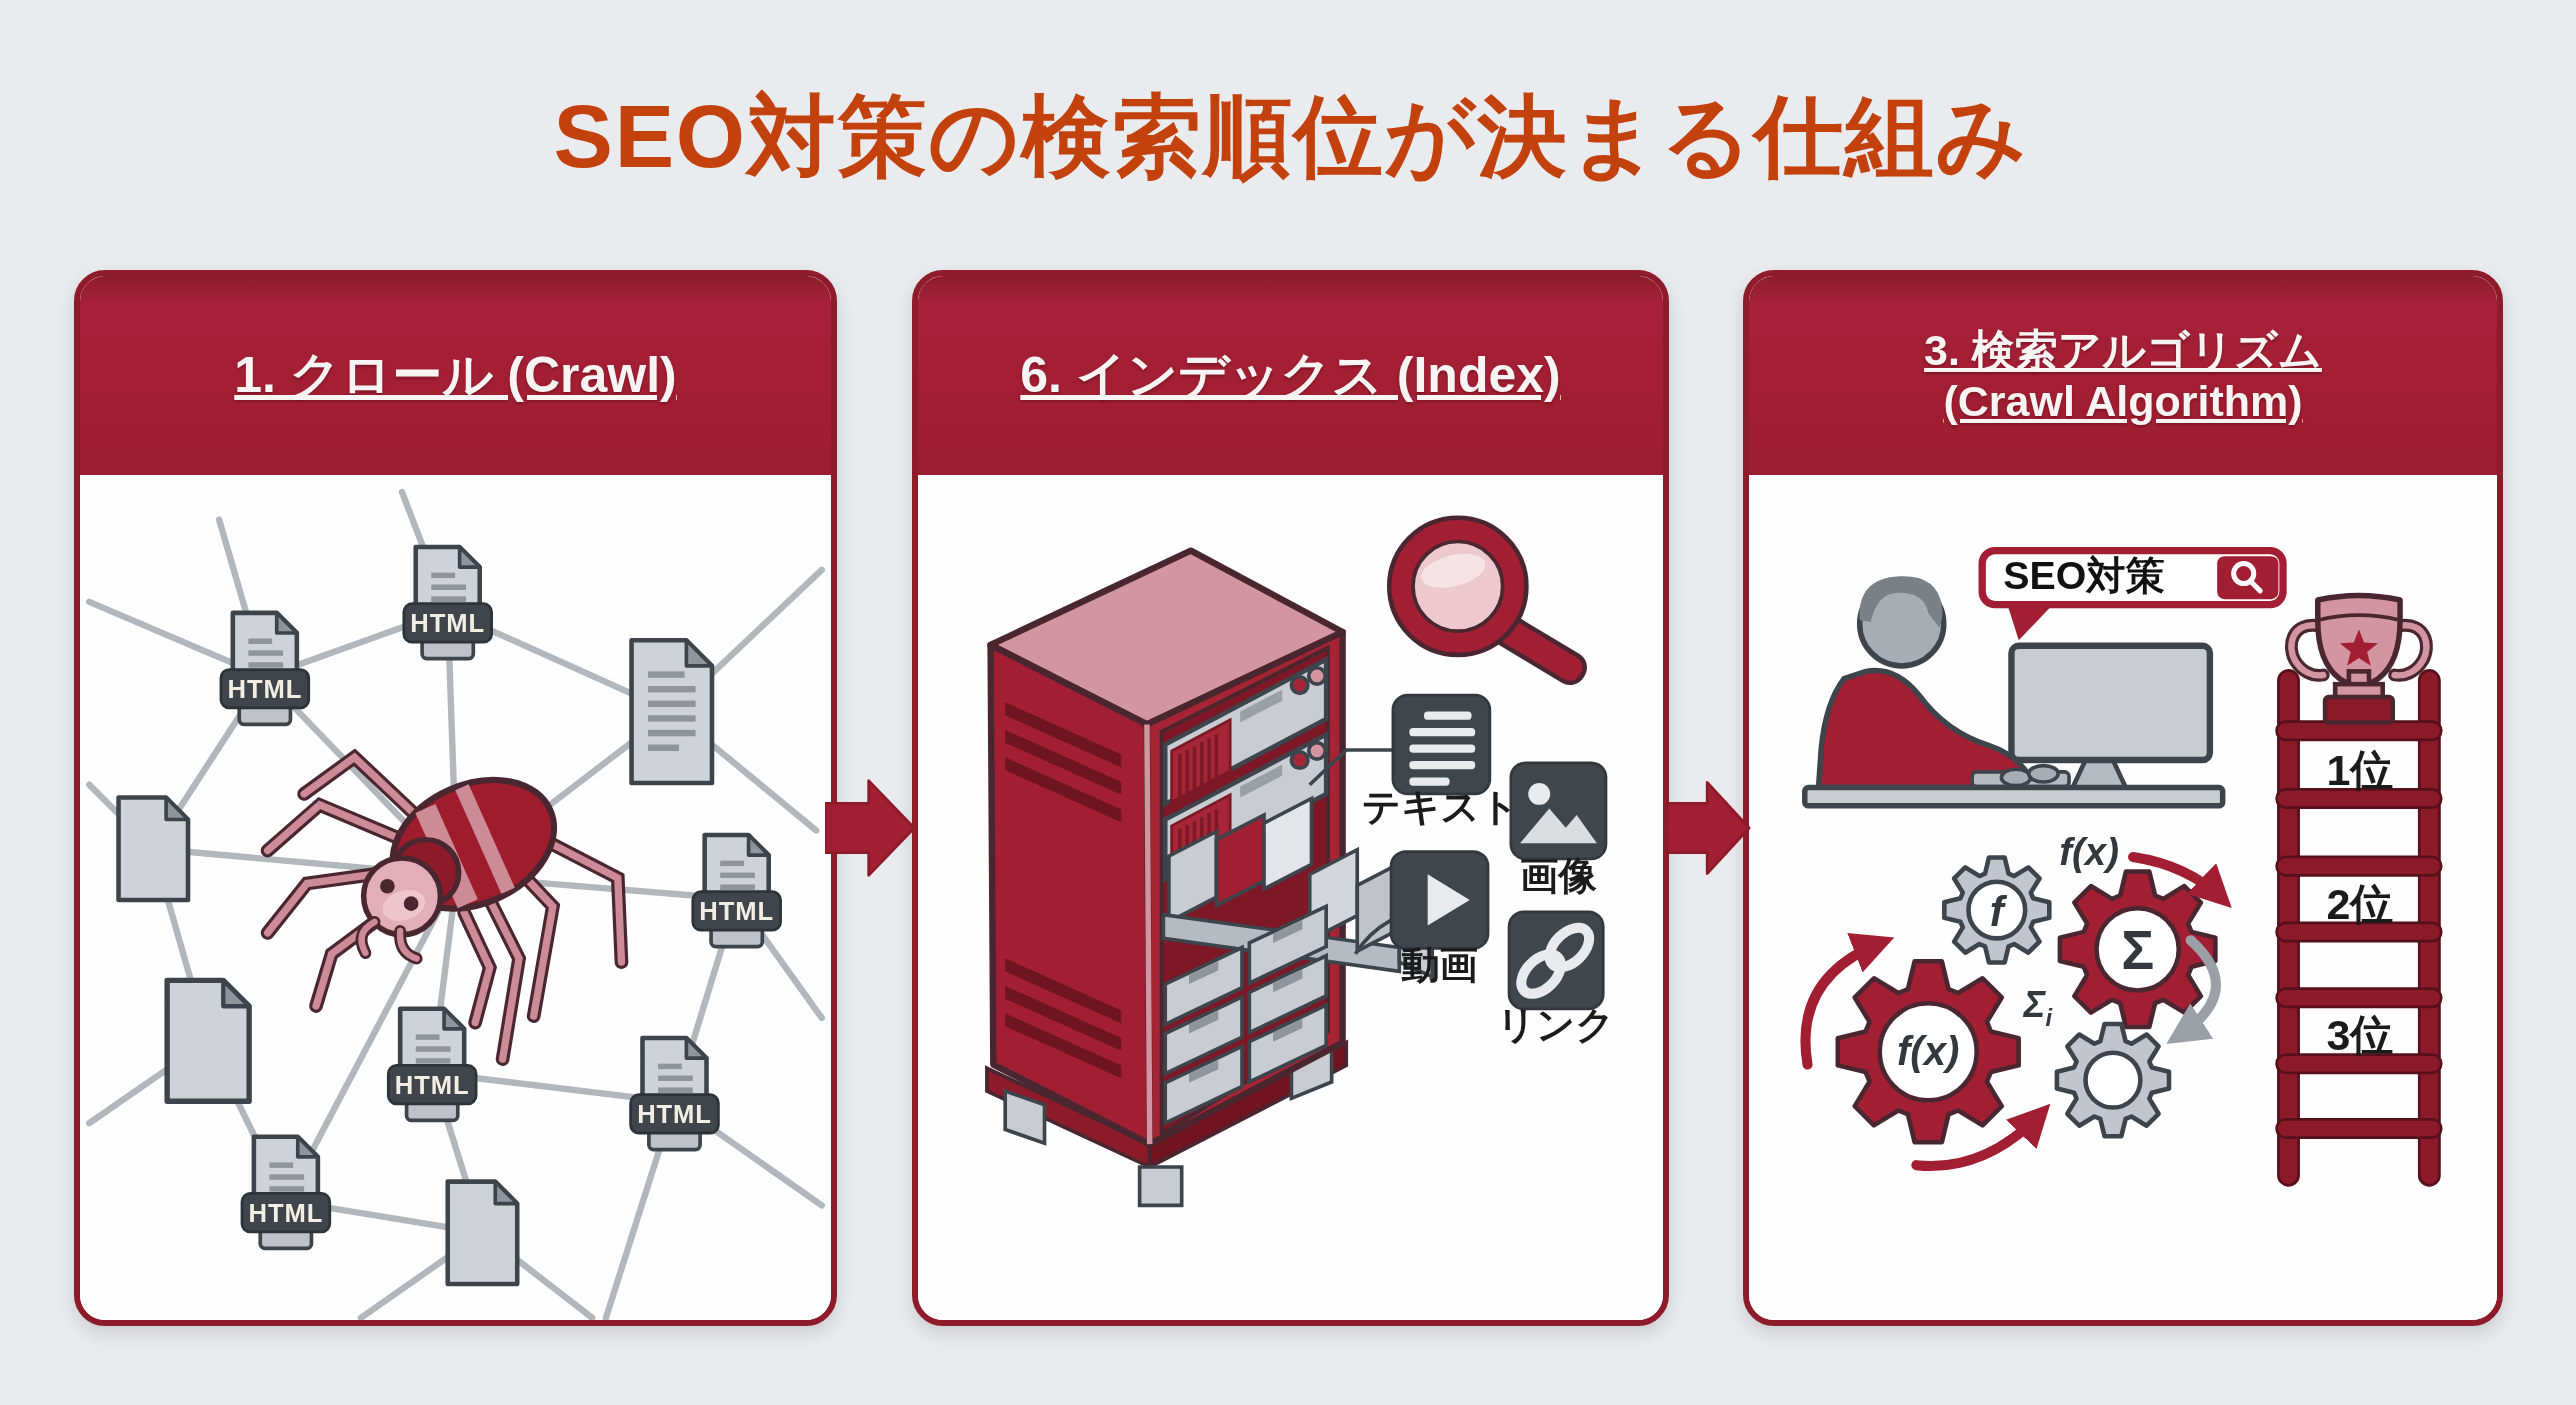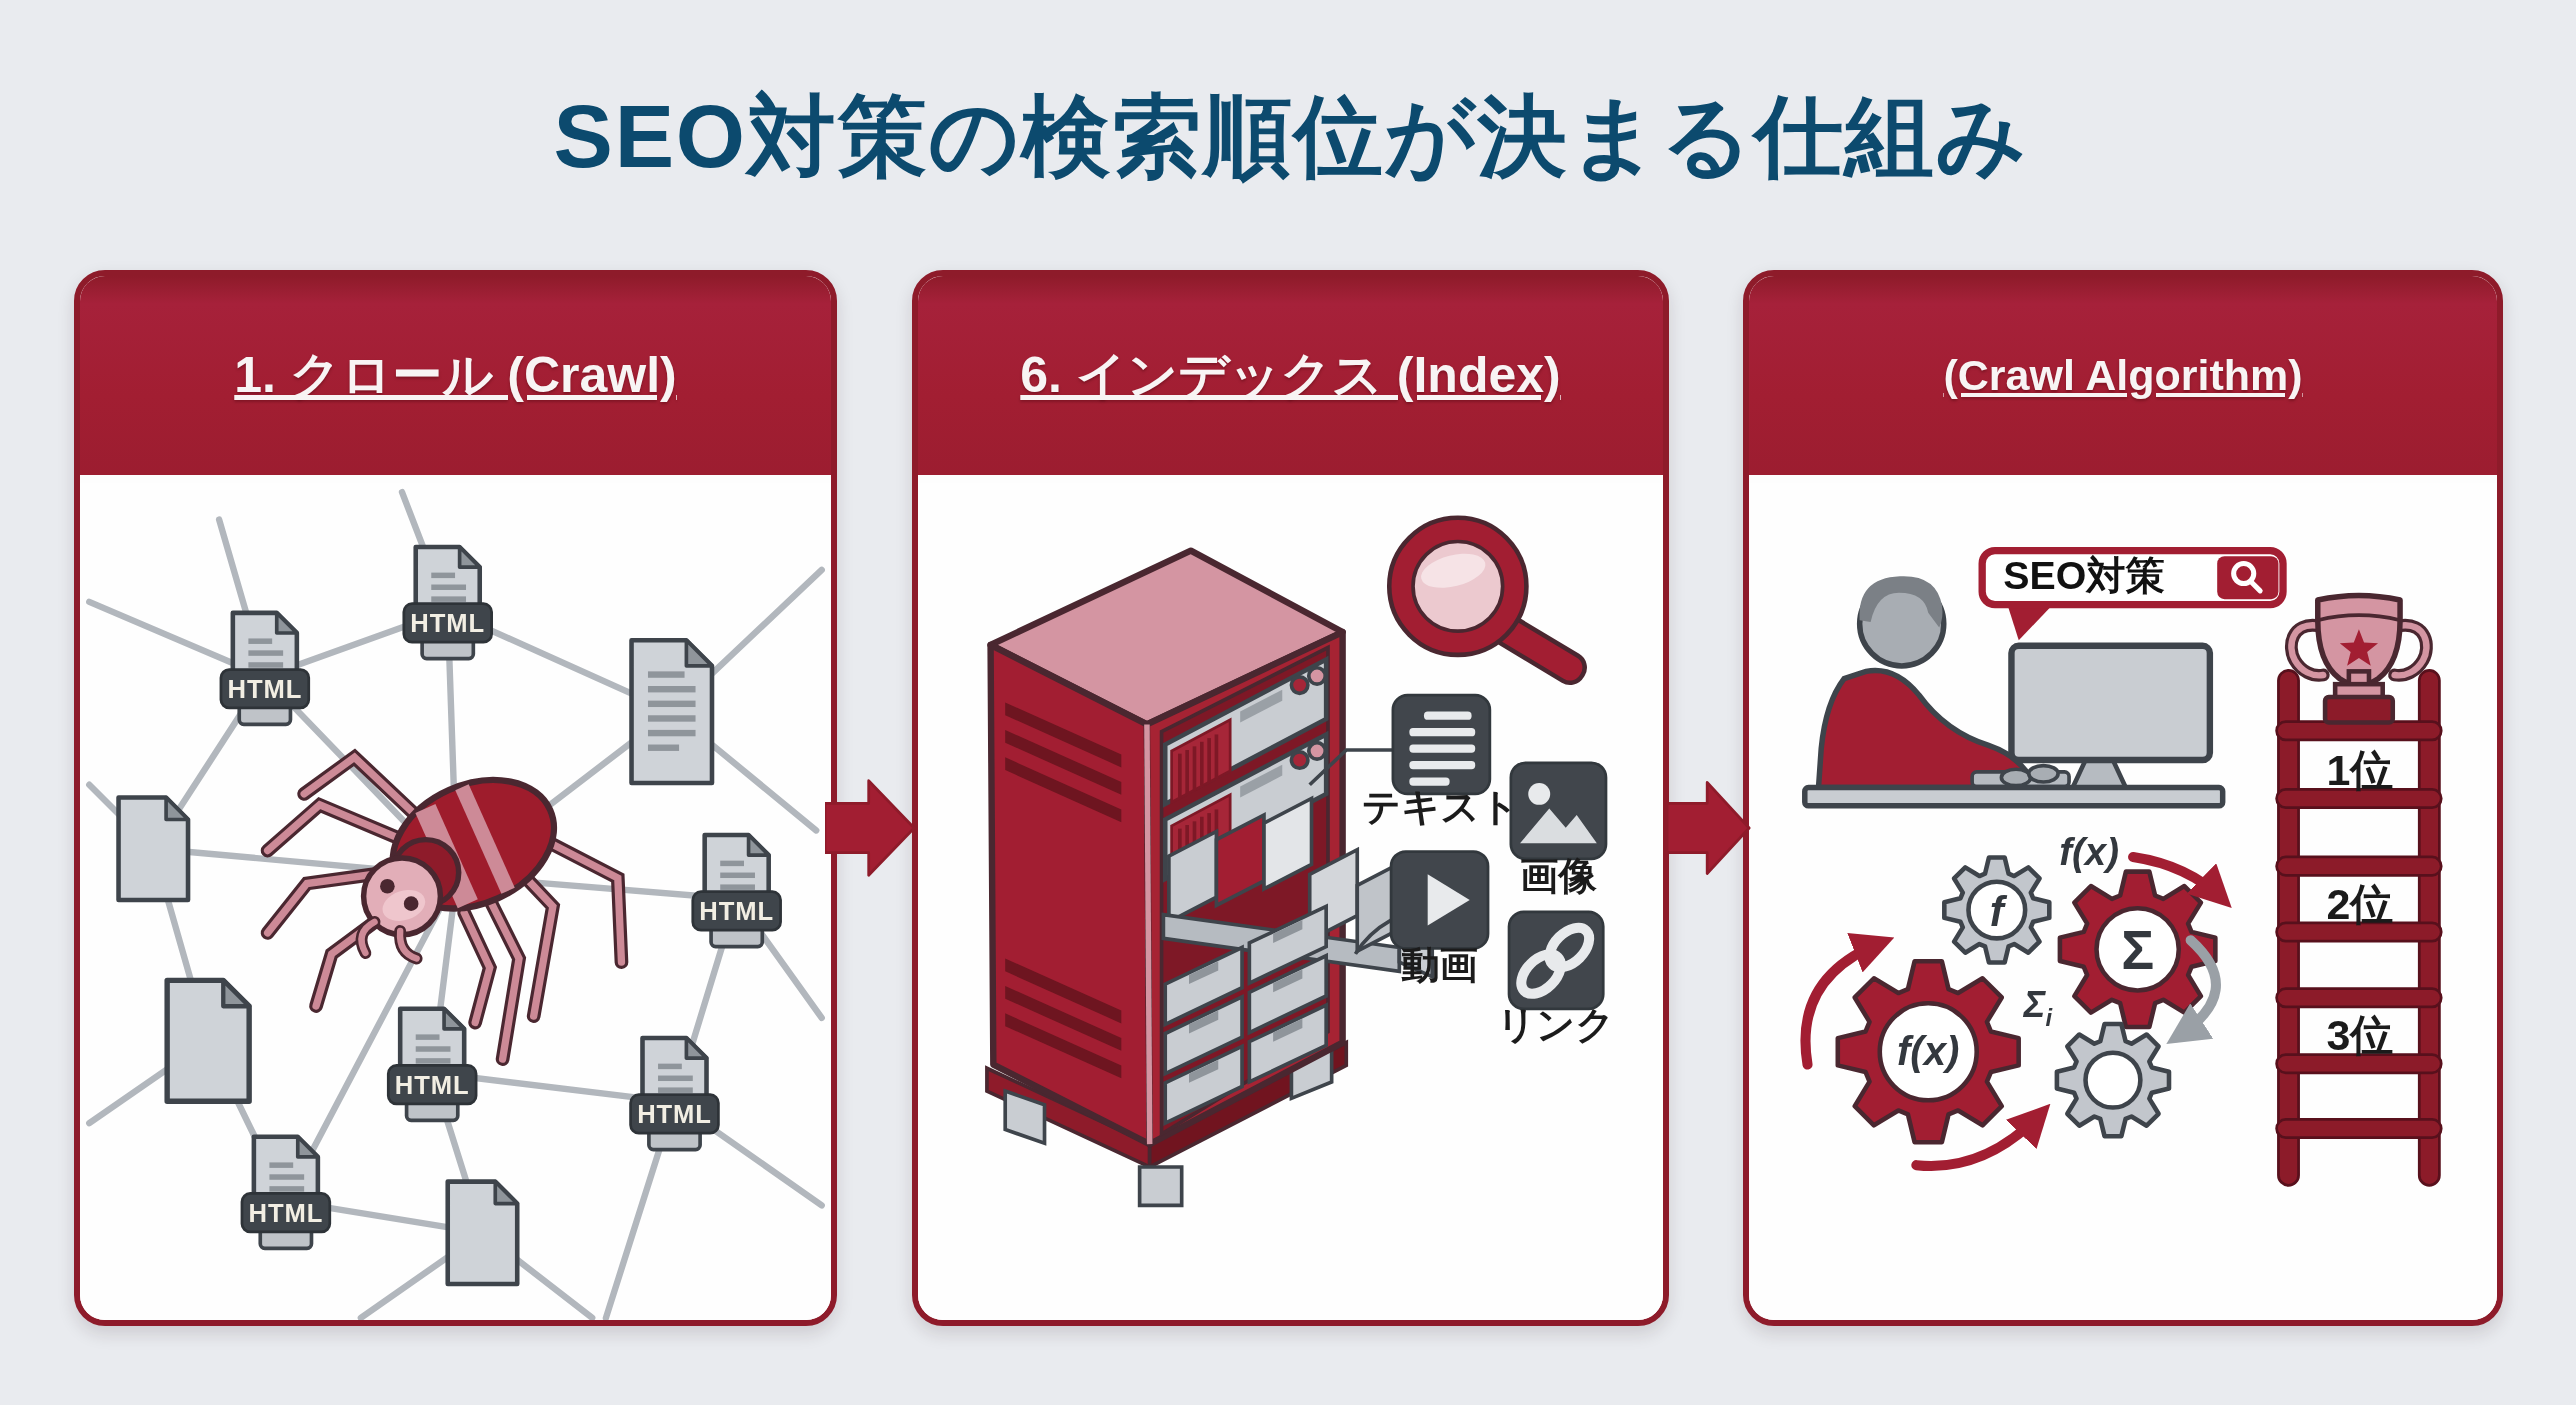--- a/index.html
+++ b/index.html
@@ -3,21 +3,21 @@
 <meta charset="utf-8">
 <style>
   html,body{margin:0;padding:0;}
   body{
     width:2576px;height:1405px;position:relative;overflow:hidden;
     background:#E9EBEF;
     font-family:"Liberation Sans",sans-serif;
   }
   .page-title{
     position:absolute;left:6px;right:0;top:77px;
-    text-align:center;font-size:89px;font-weight:900;color:#0c4a6e;
+    text-align:center;font-size:89px;font-weight:900;color:#c2410c;
     letter-spacing:1.8px;
   }
   .card{
     position:absolute;top:270px;height:1044px;
     background:#FDFDFD;border:6.4px solid #8E1B2A;border-radius:31px;
     overflow:hidden;box-shadow:0 7.3px 16.5px rgba(40,20,25,.14);
   }
   .card-header{
     height:199px;display:flex;flex-direction:column;align-items:center;justify-content:center;
     background:linear-gradient(#8E1B2A,#A6213A 14%,#A21E32 60%,#9C1D30);
@@ -260,20 +260,21 @@
         <ellipse cx="681" cy="537" rx="16" ry="26" fill="none" stroke="#E8EAEC" stroke-width="11" transform="rotate(45 681 537)"></ellipse>
         <ellipse cx="712" cy="508" rx="16" ry="26" fill="none" stroke="#E8EAEC" stroke-width="11" transform="rotate(45 712 508)"></ellipse>
       </g>
       <text x="697" y="607" text-anchor="middle" font-size="42" font-weight="800" fill="#1B1B1B">リンク</text>
     </svg>
   </div>
 </div>
 
 <div class="card" style="left:1743px;width:748px;">
   <div class="card-header hdr-small">
+    <div class="hdr-line">3. 検索アルゴリズム</div>
     <div class="hdr-line">(Crawl Algorithm)</div>
   </div>
   <div class="card-body">
     <svg width="748" height="844" viewBox="0 0 818 923">
       <defs>
         <marker id="ah-red" viewBox="0 0 10 10" refX="7" refY="5" markerWidth="4.2" markerHeight="4.2" orient="auto-start-reverse">
           <path d="M0,0 L10,5 L0,10 Z" fill="#A21E32"></path>
         </marker>
         <marker id="ah-gray" viewBox="0 0 10 10" refX="7" refY="5" markerWidth="4.2" markerHeight="4.2" orient="auto-start-reverse">
           <path d="M0,0 L10,5 L0,10 Z" fill="#9AA0A6"></path>

